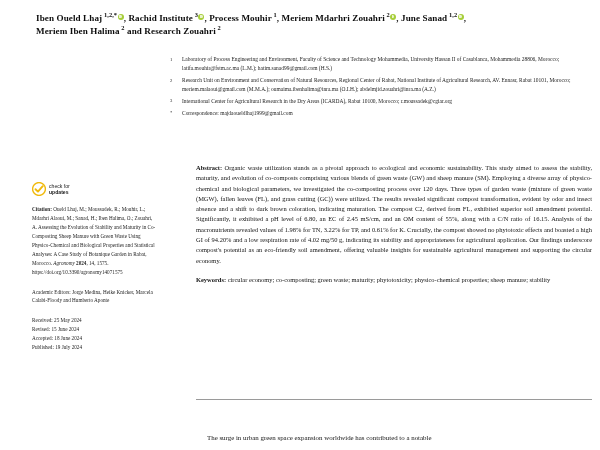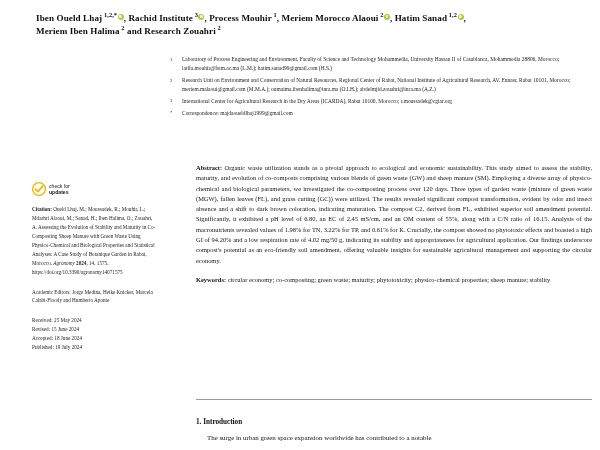--- a/index.html
+++ b/index.html
@@ -176,21 +176,21 @@
     text-indent: 11px;
     color: #141414;
   }
 </style>
 </head>
 <body>
 
 <div class="page">
 
   <div class="authors">
-    <span id="author-line-1"><span>Iben Oueld Lhaj</span><sup> 1,2,*</sup><span class="orcid"></span>, <span>Rachid Institute</span><sup> 3</sup><span class="orcid"></span>, <span>Process Mouhir</span><sup> 1</sup>, <span>Meriem Morocco Alaoui</span><sup> 2</sup><span class="orcid"></span>, <span>Hatim Sanad</span><sup> 1,2</sup><span class="orcid"></span>,</span><br>
+    <span id="author-line-1"><span>Iben Oueld Lhaj</span><sup> 1,2,*</sup><span class="orcid"></span>, <span>Rachid Institute</span><sup> 3</sup><span class="orcid"></span>, <span>Process Mouhir</span><sup> 1</sup>, <span>Meriem Mdarhri Zouahri</span><sup> 2</sup><span class="orcid"></span>, <span>June Sanad</span><sup> 1,2</sup><span class="orcid"></span>,</span><br>
     <span id="author-line-2"><span>Meriem Iben Halima</span><sup> 2</sup> and <span>Research Zouahri</span><sup> 2</sup></span>
   </div>
 
   <div class="affiliations" id="affiliation-list">
       <div class="aff-row">
         <div class="aff-marker">1</div>
         <div class="aff-text">Laboratory of Process Engineering and Environment, Faculty of Science and Technology Mohammedia, University Hassan II of Casablanca, Mohammedia 28806, Morocco; latifa.mouhir@fstm.ac.ma (L.M.); hatim.sanad99@gmail.com (H.S.)</div>
       </div>
       <div class="aff-row">
         <div class="aff-marker">2</div>
@@ -242,16 +242,15 @@
     <div class="abstract">
       <b>Abstract:</b><span> Organic waste utilization stands as a pivotal approach to ecological and economic sustainability. This study aimed to assess the stability, maturity, and evolution of co-composts comprising various blends of green waste (GW) and sheep manure (SM). Employing a diverse array of physico-chemical and biological parameters, we investigated the co-composting process over 120 days. Three types of garden waste (mixture of green waste (MGW), fallen leaves (FL), and grass cutting (GC)) were utilized. The results revealed significant compost transformation, evident by odor and insect absence and a shift to dark brown coloration, indicating maturation. The compost C2, derived from FL, exhibited superior soil amendment potential. Significantly, it exhibited a pH level of 6.80, an EC of 2.45 mS/cm, and an OM content of 55%, along with a C/N ratio of 16.15. Analysis of the macronutrients revealed values of 1.98% for TN, 3.22% for TP, and 0.61% for K. Crucially, the compost showed no phytotoxic effects and boasted a high GI of 94.20% and a low respiration rate of 4.02 mg/50 g, indicating its stability and appropriateness for agricultural application. Our findings underscore compost's potential as an eco-friendly soil amendment, offering valuable insights for sustainable agricultural management and supporting the circular economy.</span>
     </div>
     <div class="keywords">
       <b>Keywords:</b><span> circular economy; co-composting; green waste; maturity; phytotoxicity; physico-chemical properties; sheep manure; stability</span>
     </div>
   </div>
 
   <div class="rule"></div>
 
-  <div class="intro-head">1. Introduction</div>
   <div class="intro-body">The surge in urban green space expansion worldwide has contributed to a notable</div>
 
 </div>
 
 </body></html>

